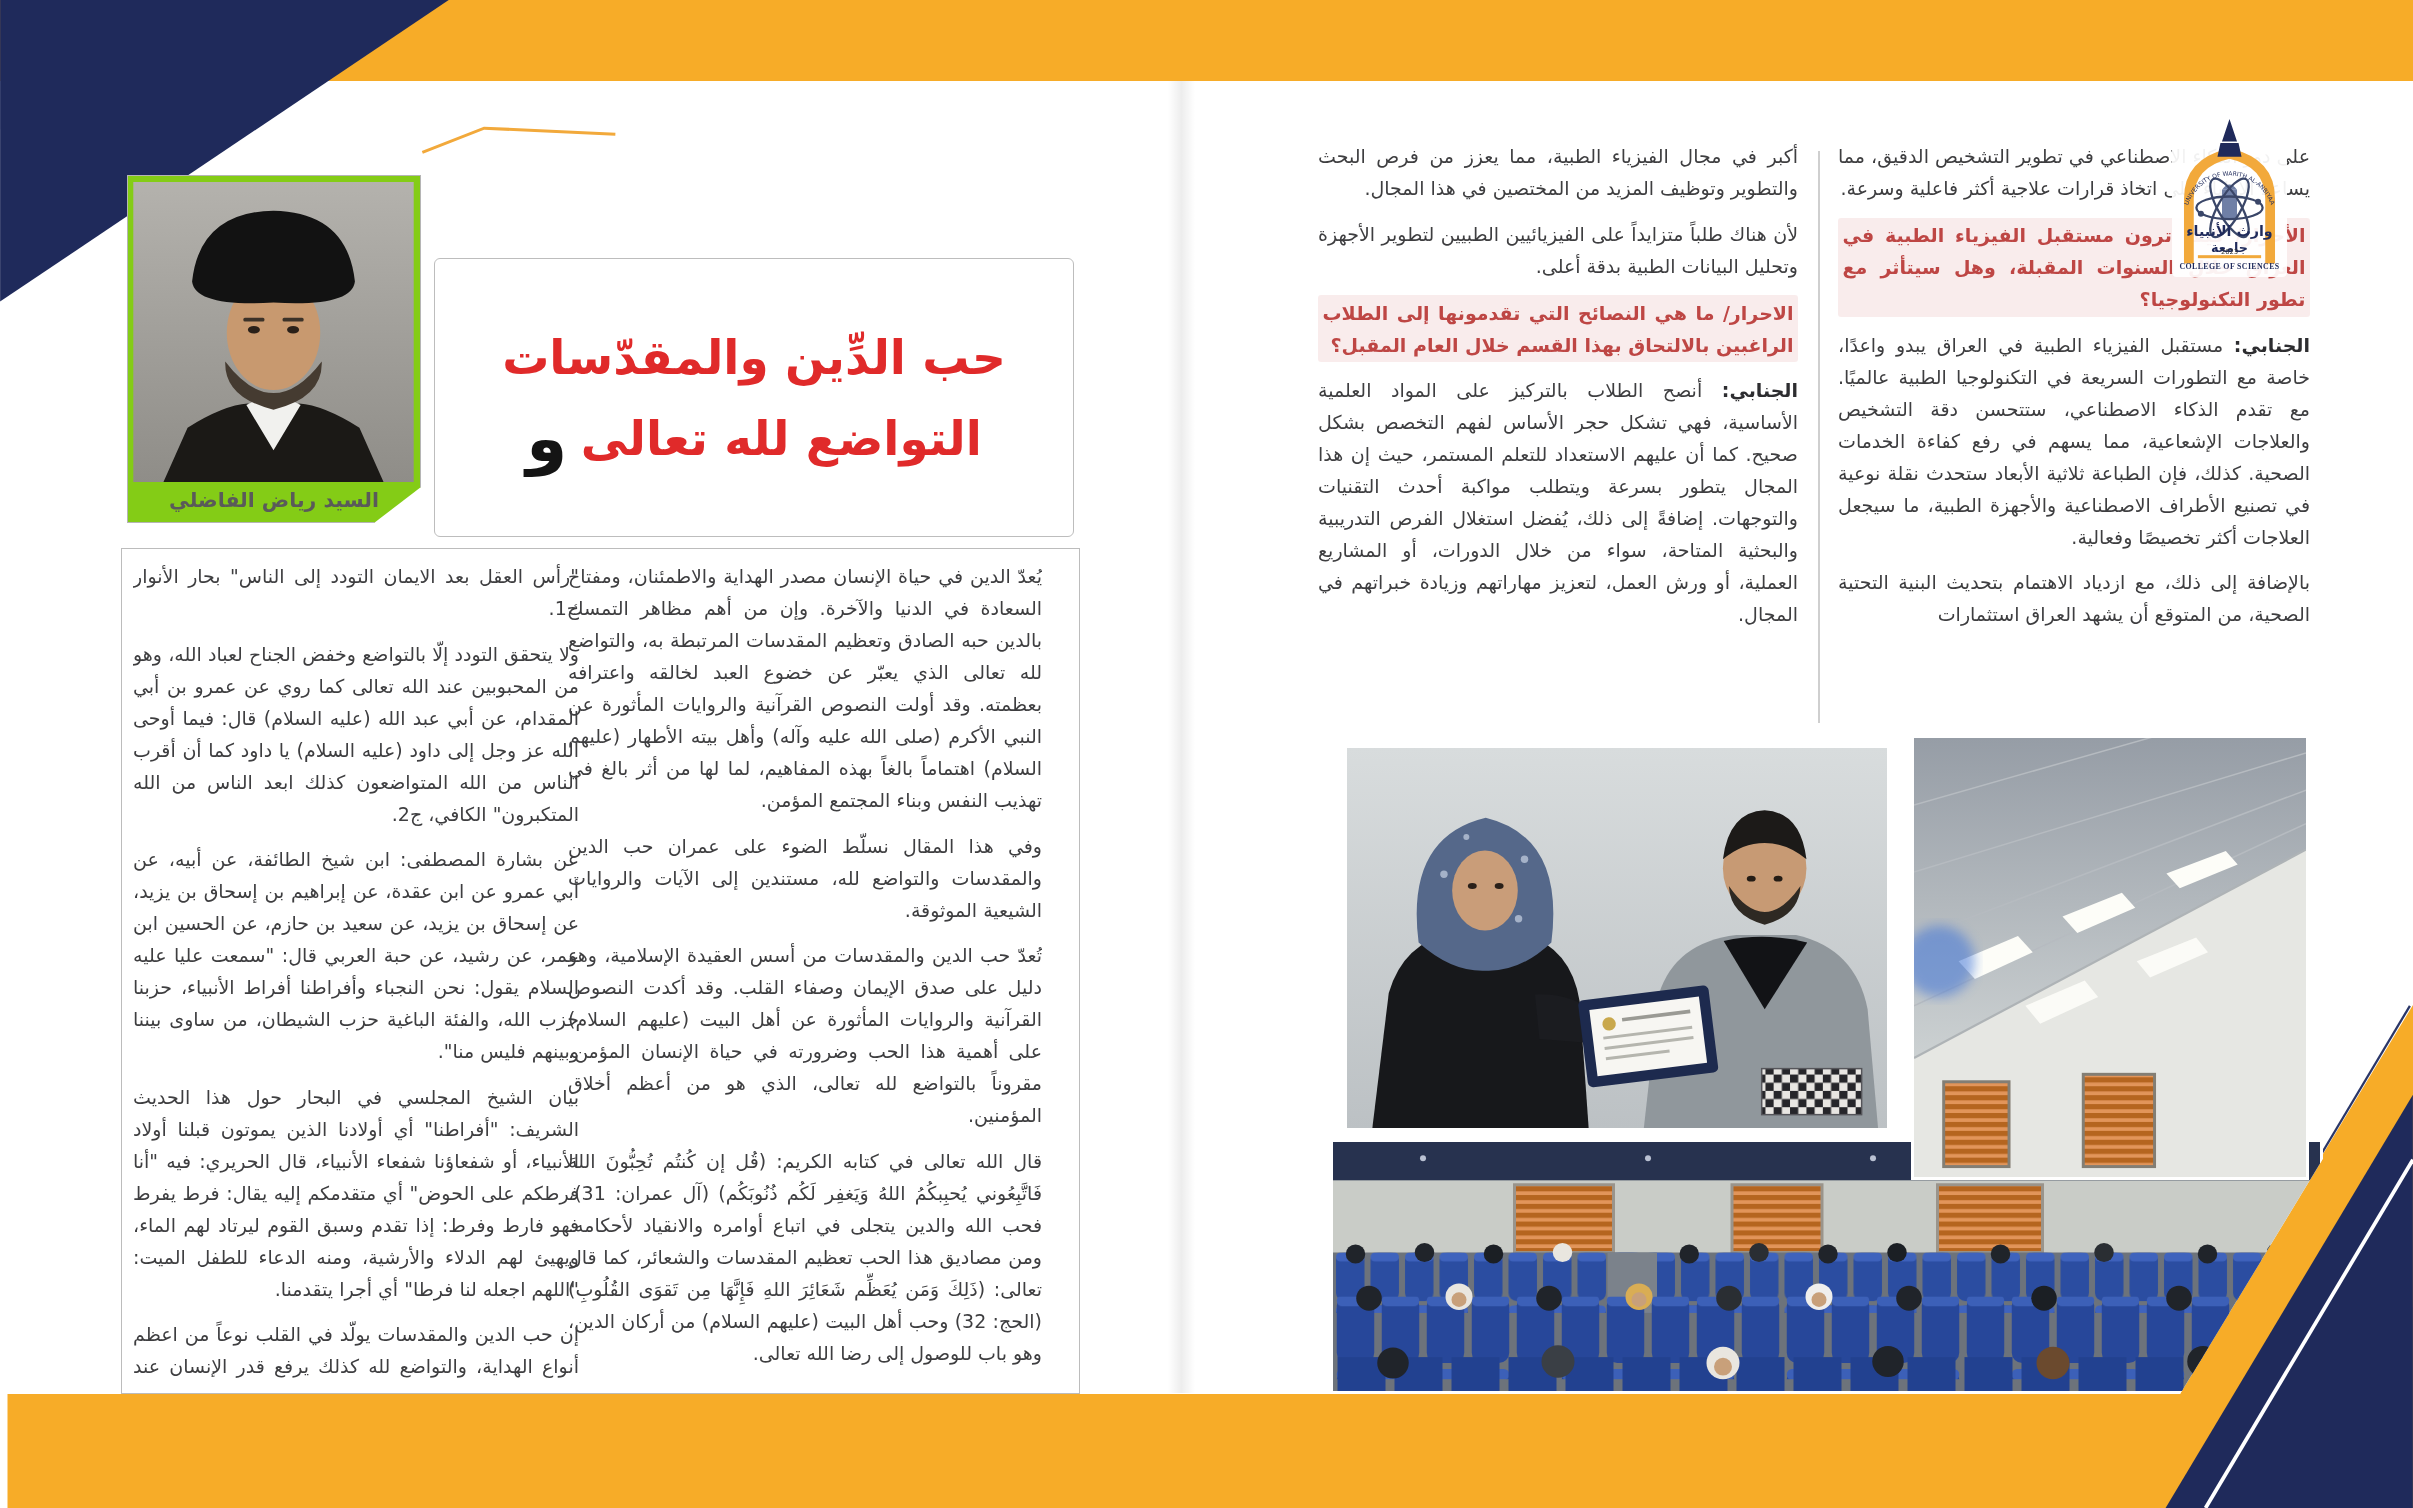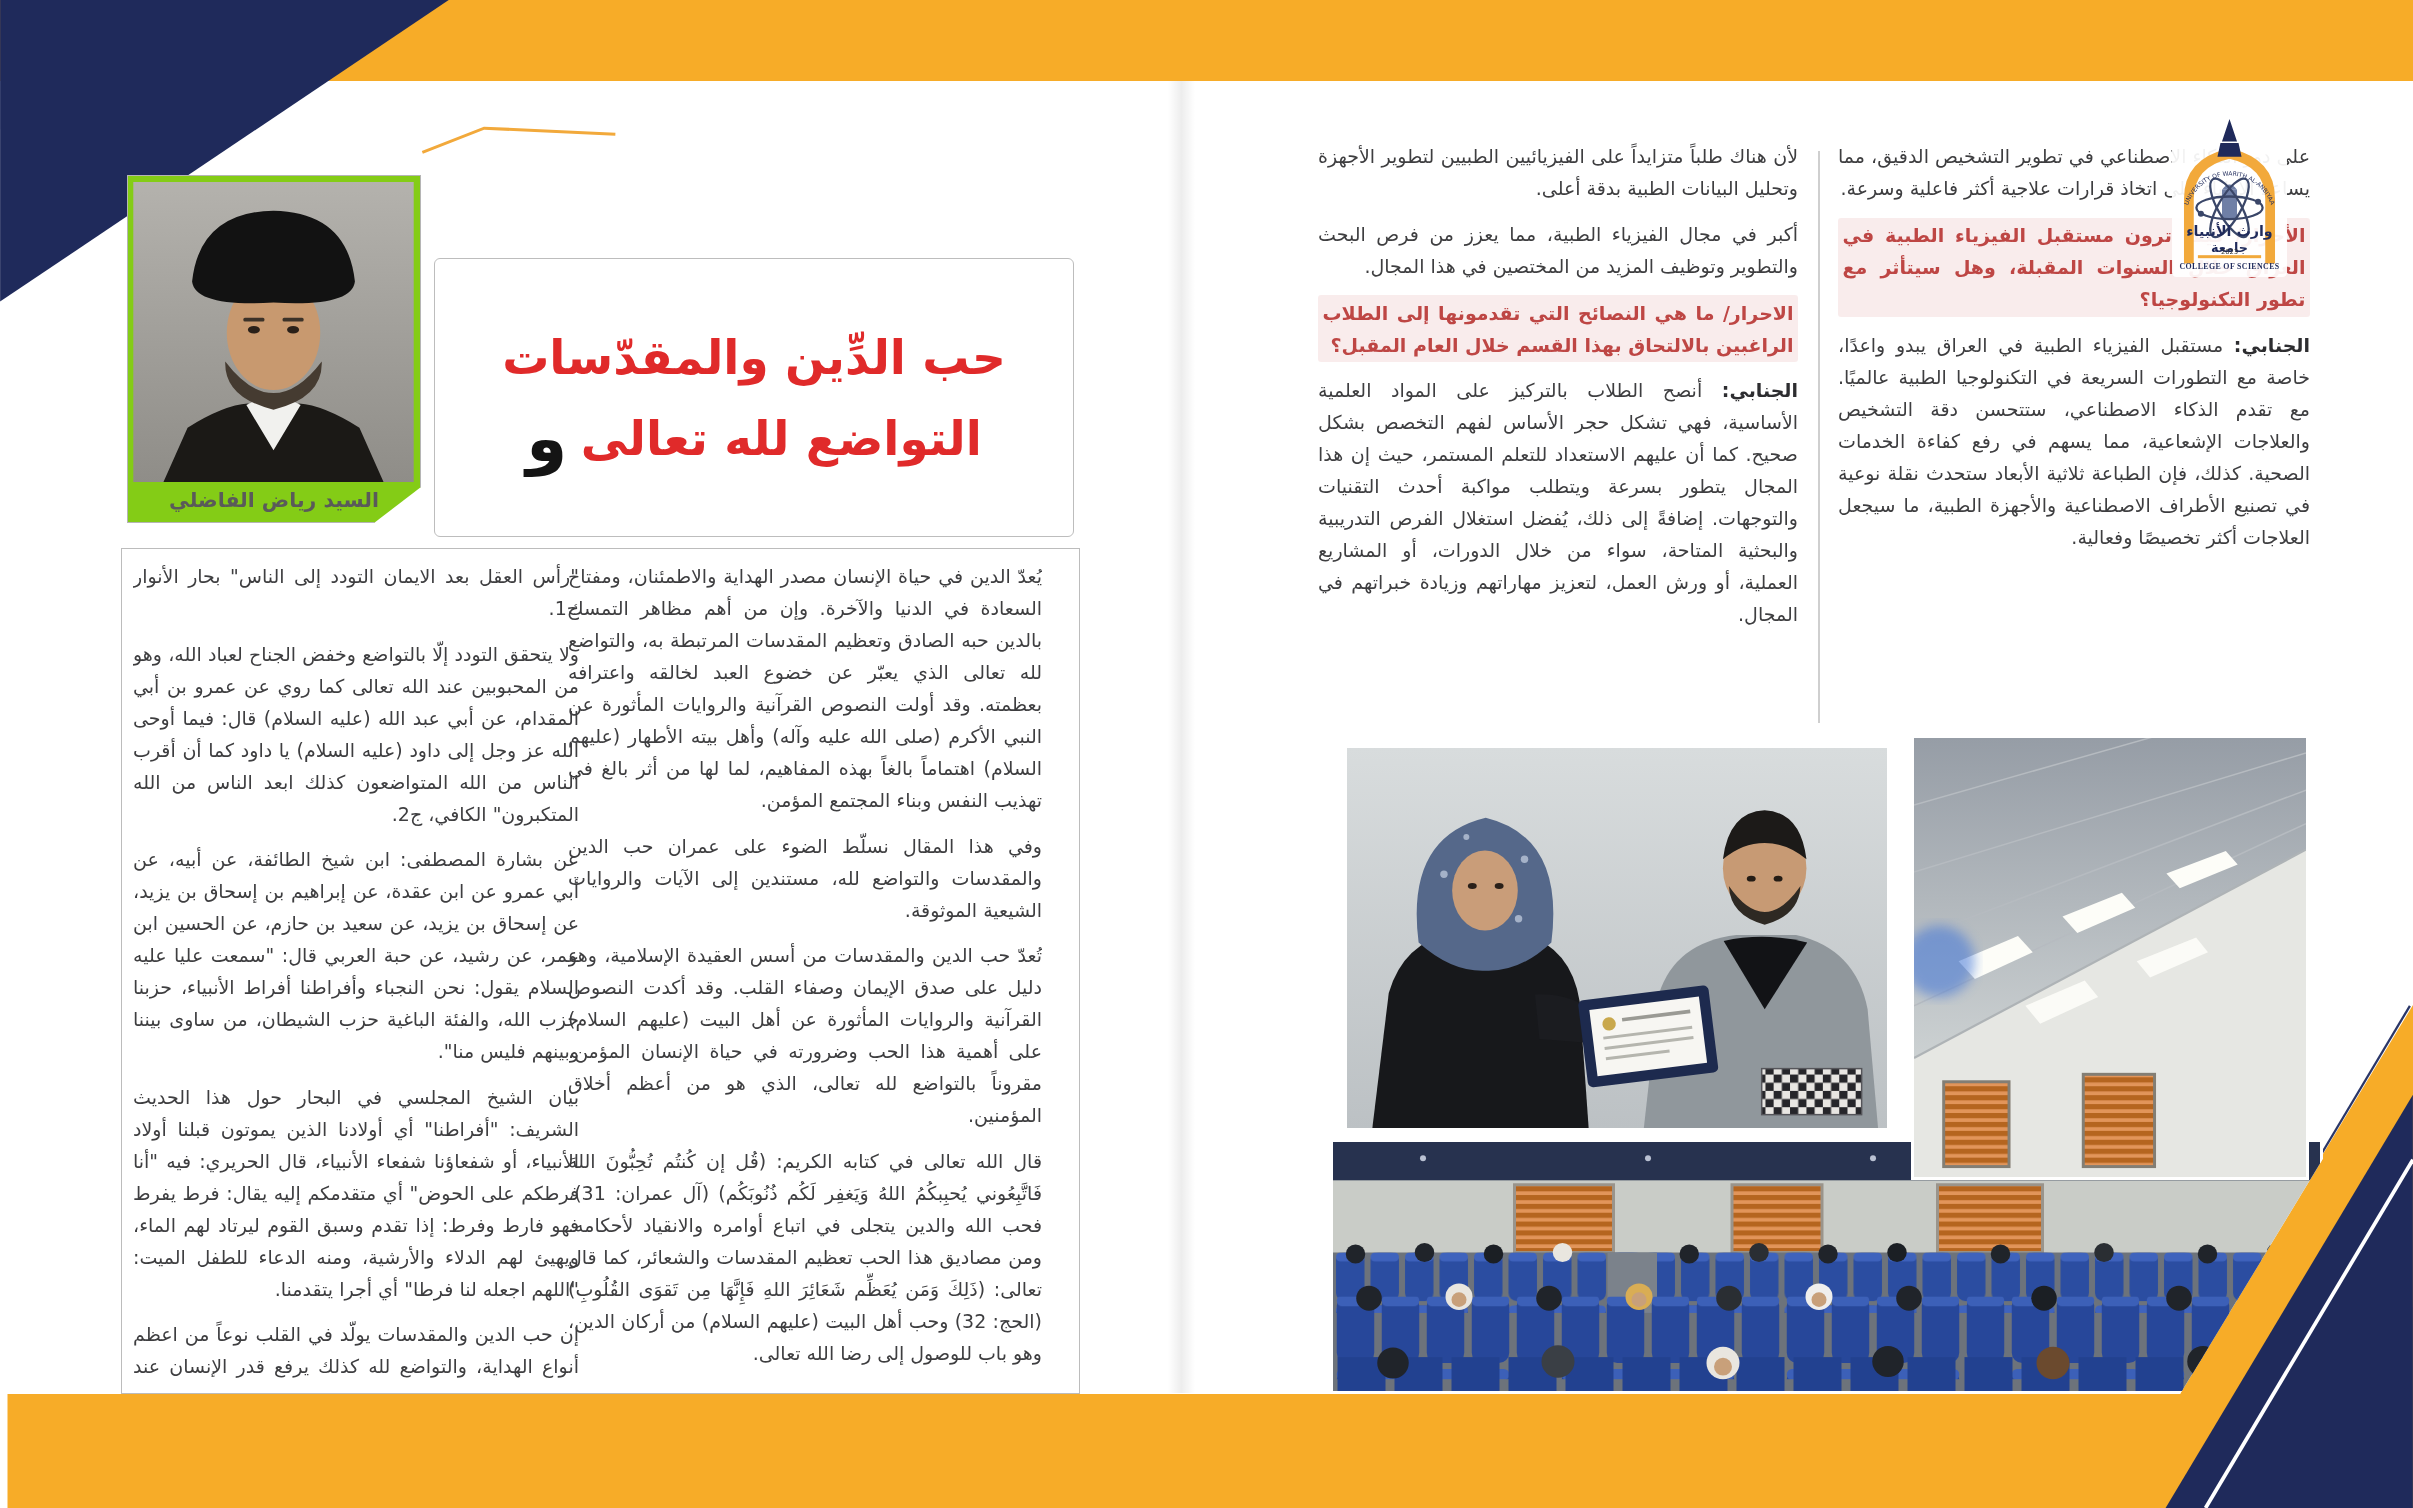--- a/index.html
+++ b/index.html
@@ -150,25 +150,26 @@
   </section>
 
   <section>
 
     <div class="rp-divider"></div>
 
     <div class="rp-col rp-col-right">
       <p class="body-p">على دور الذكاء الاصطناعي في تطوير التشخيص الدقيق، مما يساعد الأطباء على اتخاذ قرارات علاجية أكثر فاعلية وسرعة.</p>
       <p class="qa-q">الأحرار/ كيف ترون مستقبل الفيزياء الطبية في العراق خلال السنوات المقبلة، وهل سيتأثر مع تطور التكنولوجيا؟</p>
       <p class="body-p"><span class="qa-lead">الجنابي:</span> <span>مستقبل الفيزياء الطبية في العراق يبدو واعدًا، خاصة مع التطورات السريعة في التكنولوجيا الطبية عالميًا. مع تقدم الذكاء الاصطناعي، ستتحسن دقة التشخيص والعلاجات الإشعاعية، مما يسهم في رفع كفاءة الخدمات الصحية. كذلك، فإن الطباعة ثلاثية الأبعاد ستحدث نقلة نوعية في تصنيع الأطراف الاصطناعية والأجهزة الطبية، ما سيجعل العلاجات أكثر تخصيصًا وفعالية.</span></p>
+      <p class="body-p">بالإضافة إلى ذلك، مع ازدياد الاهتمام بتحديث البنية التحتية الصحية، من المتوقع أن يشهد العراق استثمارات</p>
     </div>
 
     <div class="rp-col rp-col-left">
+      <p class="body-p">أكبر في مجال الفيزياء الطبية، مما يعزز من فرص البحث والتطوير وتوظيف المزيد من المختصين في هذا المجال.</p>
       <p class="body-p">لأن هناك طلباً متزايداً على الفيزيائيين الطبيين لتطوير الأجهزة وتحليل البيانات الطبية بدقة أعلى.</p>
-      <p class="body-p">أكبر في مجال الفيزياء الطبية، مما يعزز من فرص البحث والتطوير وتوظيف المزيد من المختصين في هذا المجال.</p>
       <p class="qa-q">الاحرار/ ما هي النصائح التي تقدمونها إلى الطلاب الراغبين بالالتحاق بهذا القسم خلال العام المقبل؟</p>
       <p class="body-p"><span class="qa-lead">الجنابي:</span> <span>أنصح الطلاب بالتركيز على المواد العلمية الأساسية، فهي تشكل حجر الأساس لفهم التخصص بشكل صحيح. كما أن عليهم الاستعداد للتعلم المستمر، حيث إن هذا المجال يتطور بسرعة ويتطلب مواكبة أحدث التقنيات والتوجهات. إضافةً إلى ذلك، يُفضل استغلال الفرص التدريبية والبحثية المتاحة، سواء من خلال الدورات، أو المشاريع العملية، أو ورش العمل، لتعزيز مهاراتهم وزيادة خبراتهم في المجال.</span></p>
     </div>
 
     <div class="uni-logo">
       <svg viewBox="0 0 152 214" xmlns="http://www.w3.org/2000/svg">
         <defs>
             <path id="arcp" d="M20,122 A58,58 0 0 1 132,122" fill="none"></path>
           </defs>
         <path d="M22,196 L22,110 Q22,62 76,50 Q130,62 130,110 L130,196" fill="none" stroke="#F2A93B" stroke-width="13"></path>

